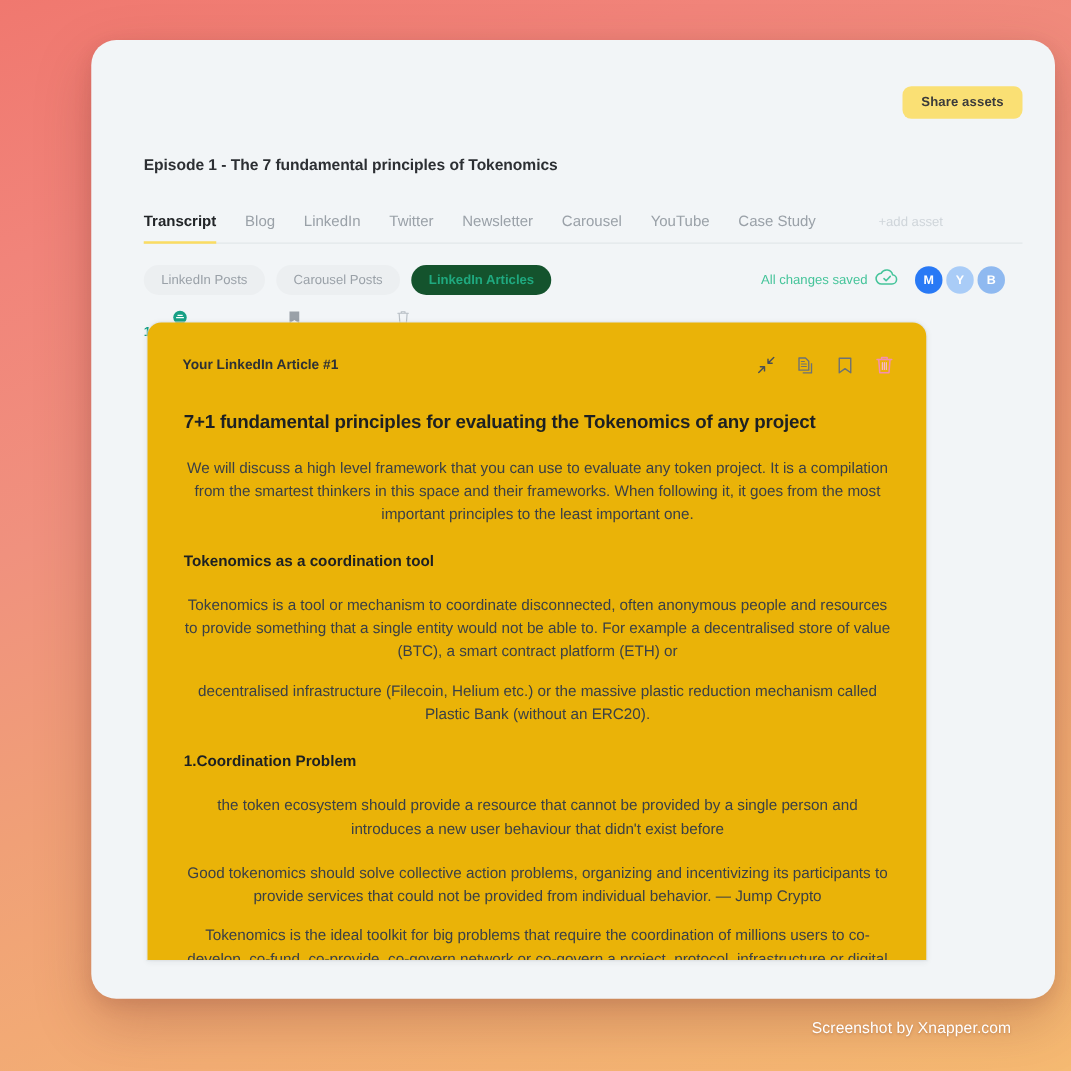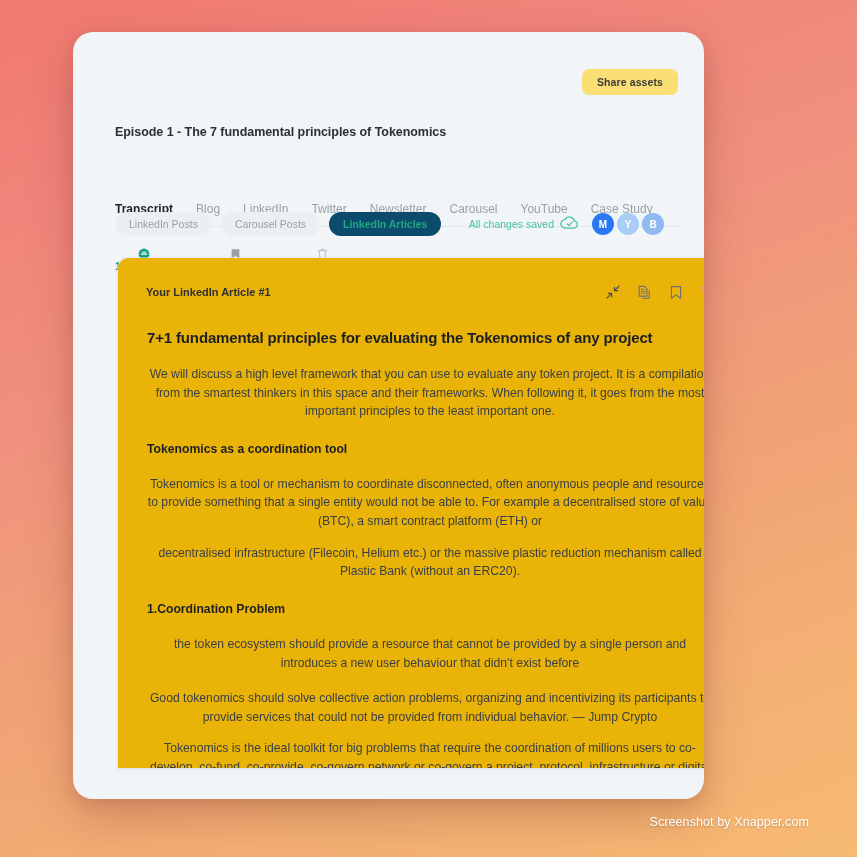--- a/index.html
+++ b/index.html
@@ -20,21 +20,21 @@
         #f3ae74 78%,
         #f6ba72 100%);
     position: relative;
   }
 
   
   .window {
     position: absolute;
     left: 73px;
     top: 32px;
-    width: 631px;
+    width: 771px;
     height: 767px;
     background: #f2f5f7;
     border-radius: 20px;
     box-shadow: 0 18px 44px rgba(120, 50, 40, 0.28),
                 0 4px 14px rgba(120, 50, 40, 0.14);
     overflow: hidden;
   }
 
   
   .topbar {
@@ -66,24 +66,23 @@
     letter-spacing: -0.05px;
   }
 
   
   .tabs {
     position: absolute;
     left: 42px;
     top: 138px;
     right: 26px;
     display: flex;
-    align-items: flex-end;
+    align-items: center;
     border-bottom: 1px solid #e2e7ea;
     padding-bottom: 0;
-    margin-top: 32px;
   }
   .tab {
     font-size: 12px;
     color: #9aa1a8;
     padding: 0 0 9px 0;
     margin-right: 23px;
     cursor: pointer;
     white-space: nowrap;
     border-bottom: 2.5px solid transparent;
     margin-bottom: -1px;
@@ -115,21 +114,21 @@
     font-size: 10.5px;
     color: #9aa1a8;
     background: #eceff1;
     border-radius: 20px;
     padding: 6px 14px;
     margin-right: 9px;
     cursor: pointer;
     white-space: nowrap;
   }
   .chip.active {
-    background: #0c4a6e;
+    background: #14532d;
     color: #1fa97f;
     font-weight: 700;
   }
 
   .saved-group {
     margin-left: auto;
     display: flex;
     align-items: center;
   }
   .saved-text {

